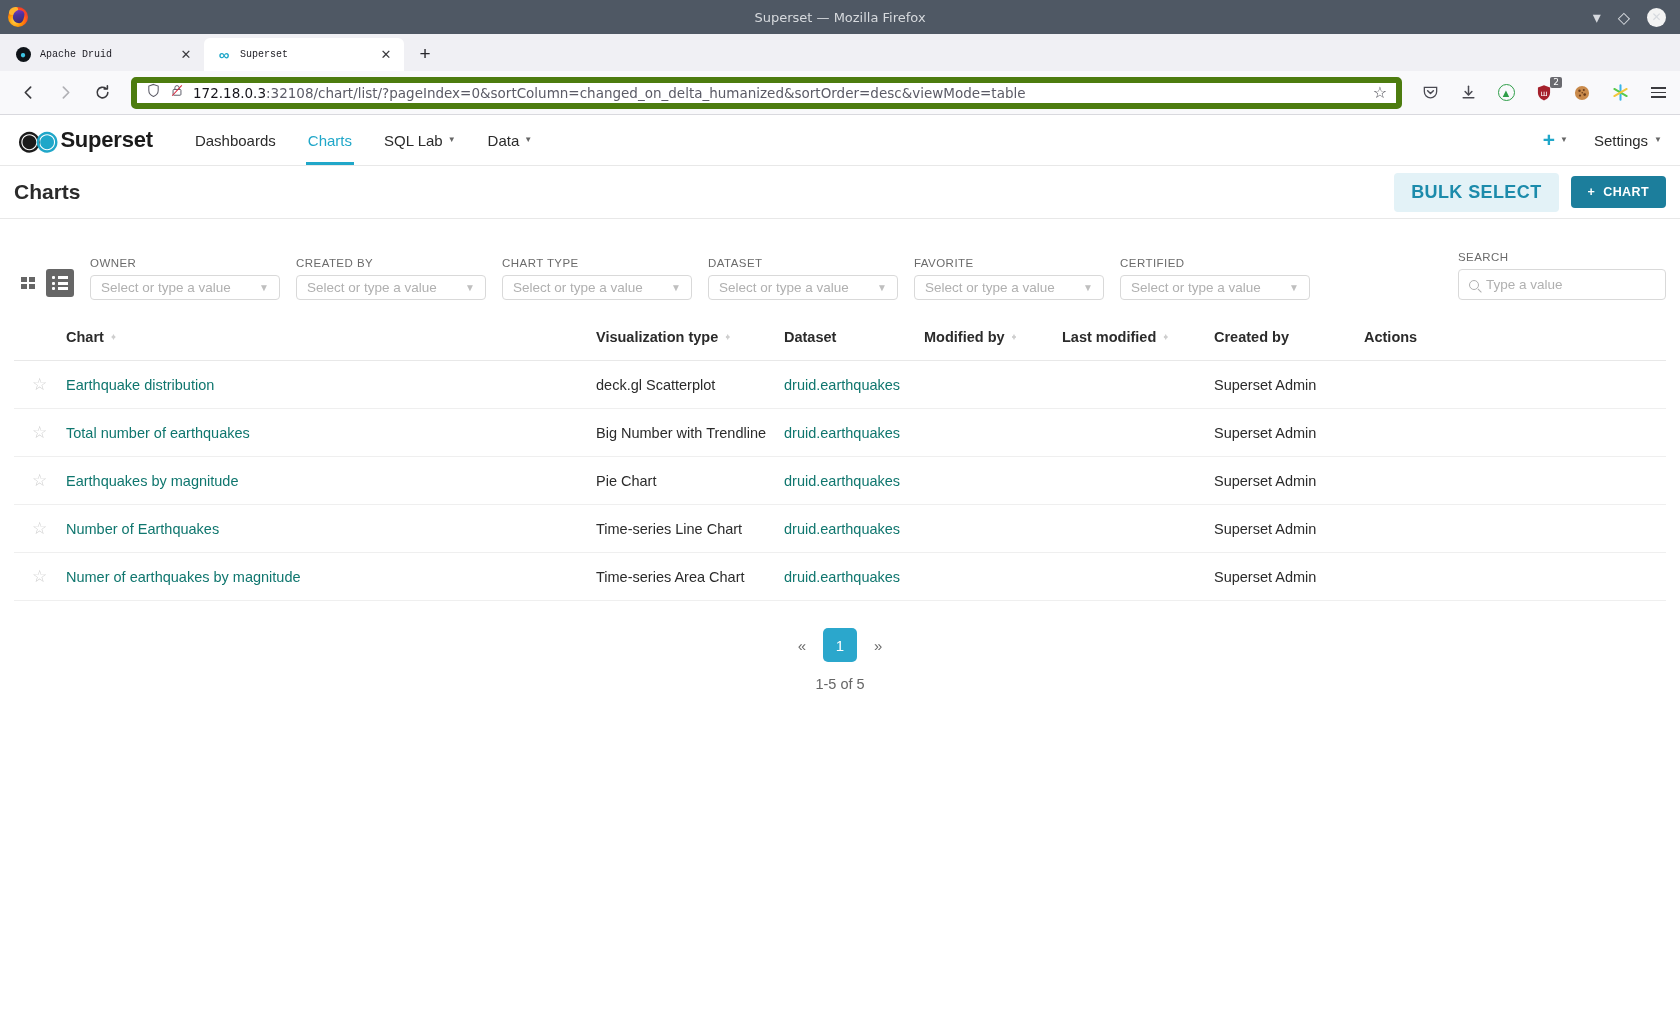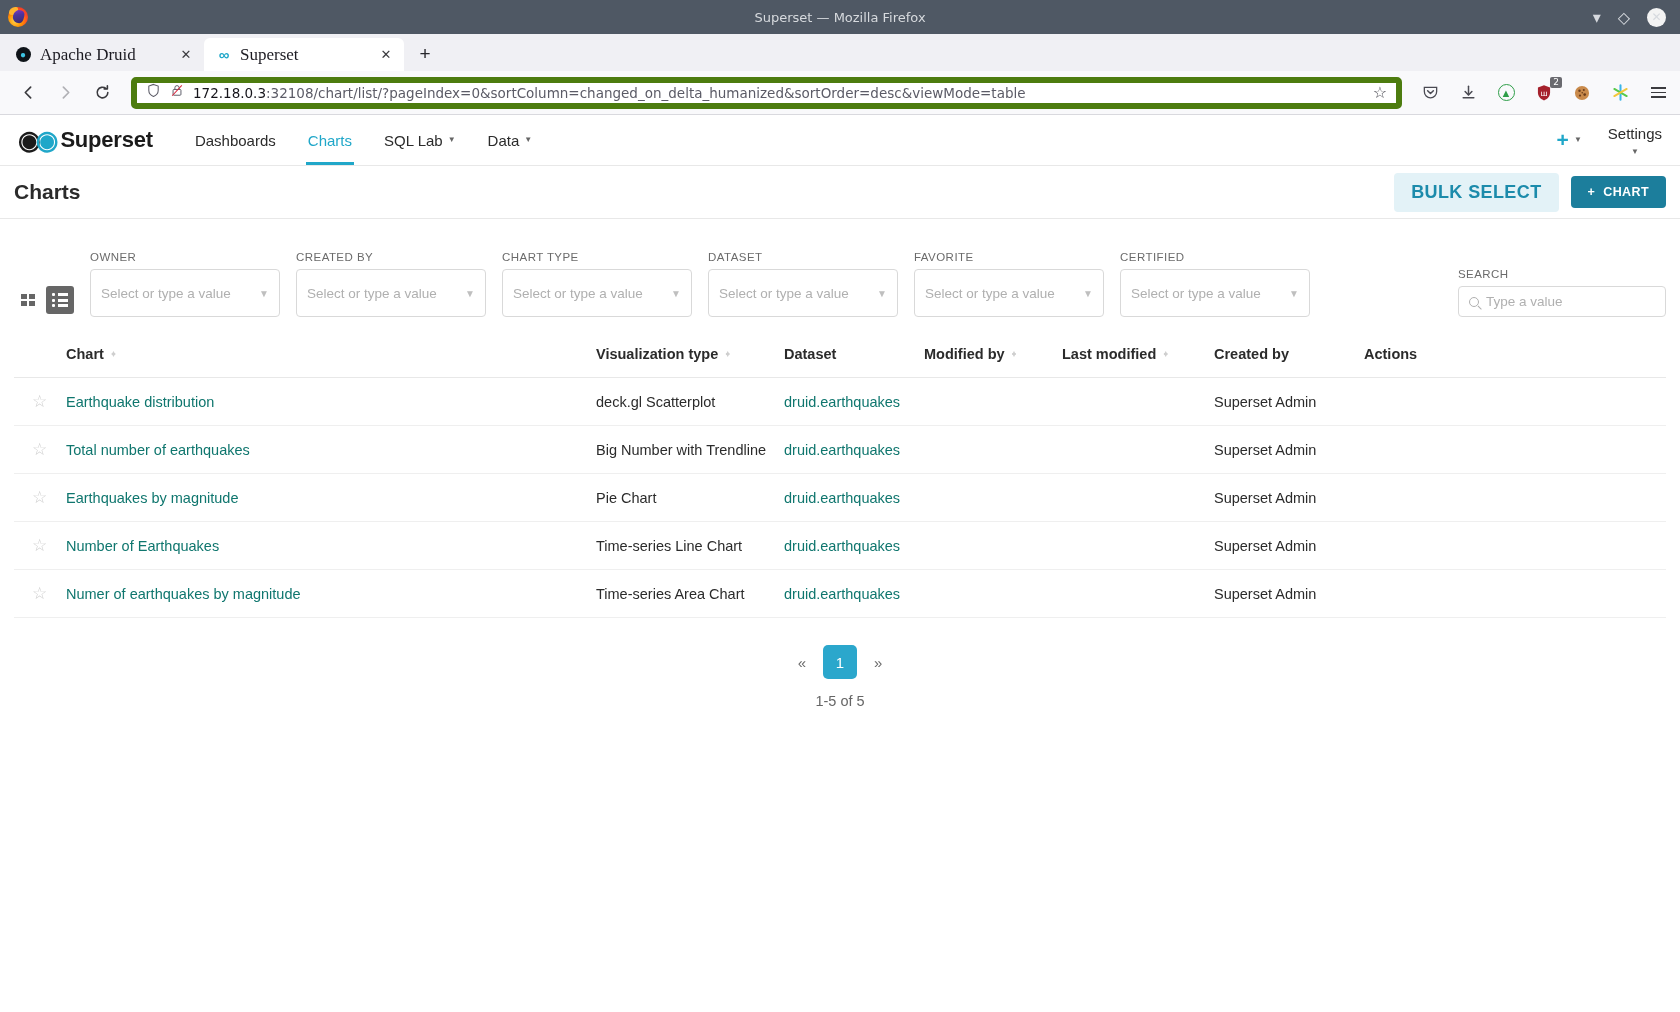--- a/index.html
+++ b/index.html
@@ -61,21 +61,21 @@
   }
   .tab {
     height:33px; width:200px; display:flex; align-items:center;
     gap:9px; padding:0 9px 0 11px; border-radius:6px 6px 0 0;
     font-size:13.5px; color:#1c1b22; position:relative;
   }
   .tab.active { background:#ffffff; }
   .tab .favicon { width:16px; height:16px; flex:none; display:flex; align-items:center; justify-content:center; }
   .tab .label {
     flex:1; white-space:nowrap; overflow:hidden; text-overflow:ellipsis;
-    font-family:Liberation Serif, serif; font-size:17px;
+    font-family:Liberation Mono, monospace; font-size:10px;
   }
   .tab .tclose {
     width:18px;height:18px;border-radius:3px;flex:none;
     display:flex;align-items:center;justify-content:center;
     font-size:13px; color:#3b3b3f;
   }
   .druid-ico {
     width:15px;height:15px;border-radius:50%;
     background:#0f1419; color:#3ec5e4;
     display:flex;align-items:center;justify-content:center;
@@ -147,21 +147,21 @@
     position:relative;
   }
   .ss-menu-item.active { color:#20a7c9; }
   .ss-menu-item.active::after {
     content:""; position:absolute; left:14px; right:14px; bottom:0;
     height:3px; background:#20a7c9;
   }
   .caret { font-size:8px; color:#666; line-height:1; }
   .ss-nav-right { margin-left:auto; display:flex; align-items:center; gap:26px; }
   .plus-btn { display:flex; align-items:center; gap:5px; color:#20a7c9; font-size:21px; font-weight:bold; }
-  .settings-btn { display:flex; align-items:center; gap:6px; font-size:15px; color:#2b2b2b;flex-direction:column; }
+  .settings-btn { display:flex; align-items:center; gap:6px; font-size:15px; color:#2b2b2b; }
 
   
   .page-head {
     height:53px; display:flex; align-items:center;
     padding:0 14px; background:#fff;
     border-bottom:1px solid #e8e8e8;
   }
   .page-title { font-size:21px; font-weight:bold; color:#2b2b2b; }
   .head-actions { margin-left:auto; display:flex; align-items:center; gap:12px; }
   .btn-bulk {
@@ -196,21 +196,21 @@
   .vt .list-ico i { display:flex; align-items:center; gap:2.5px; }
   .vt .list-ico i::before { content:""; width:3px;height:3px;background:currentColor;display:block;border-radius:1px; }
   .vt .list-ico i::after { content:""; width:10px;height:3px;background:currentColor;display:block; }
 
   .fgroup { display:flex; flex-direction:column; margin-right:16px; }
   .flabel {
     font-size:11.5px; color:#6b6b6b; letter-spacing:.45px;
     margin-bottom:6px; font-family:"Liberation Sans", sans-serif;margin-top:16px;
   }
   .fselect {
-    width:190px; height:48px;
+    width:190px; height:25px;
     border:1px solid #d9d9d9; border-radius:4px; background:#fff;
     display:flex; align-items:center; padding:0 10px;
     font-size:13.5px; color:#b0b0b0;
   }
   .fselect .ph { flex:1; }
   .fselect .chev { color:#bfbfbf; font-size:10px; }
   .fsearch {
     width:208px; height:31px;
     border:1px solid #d9d9d9; border-radius:4px; background:#fff;
     display:flex; align-items:center; gap:7px; padding:0 10px;

